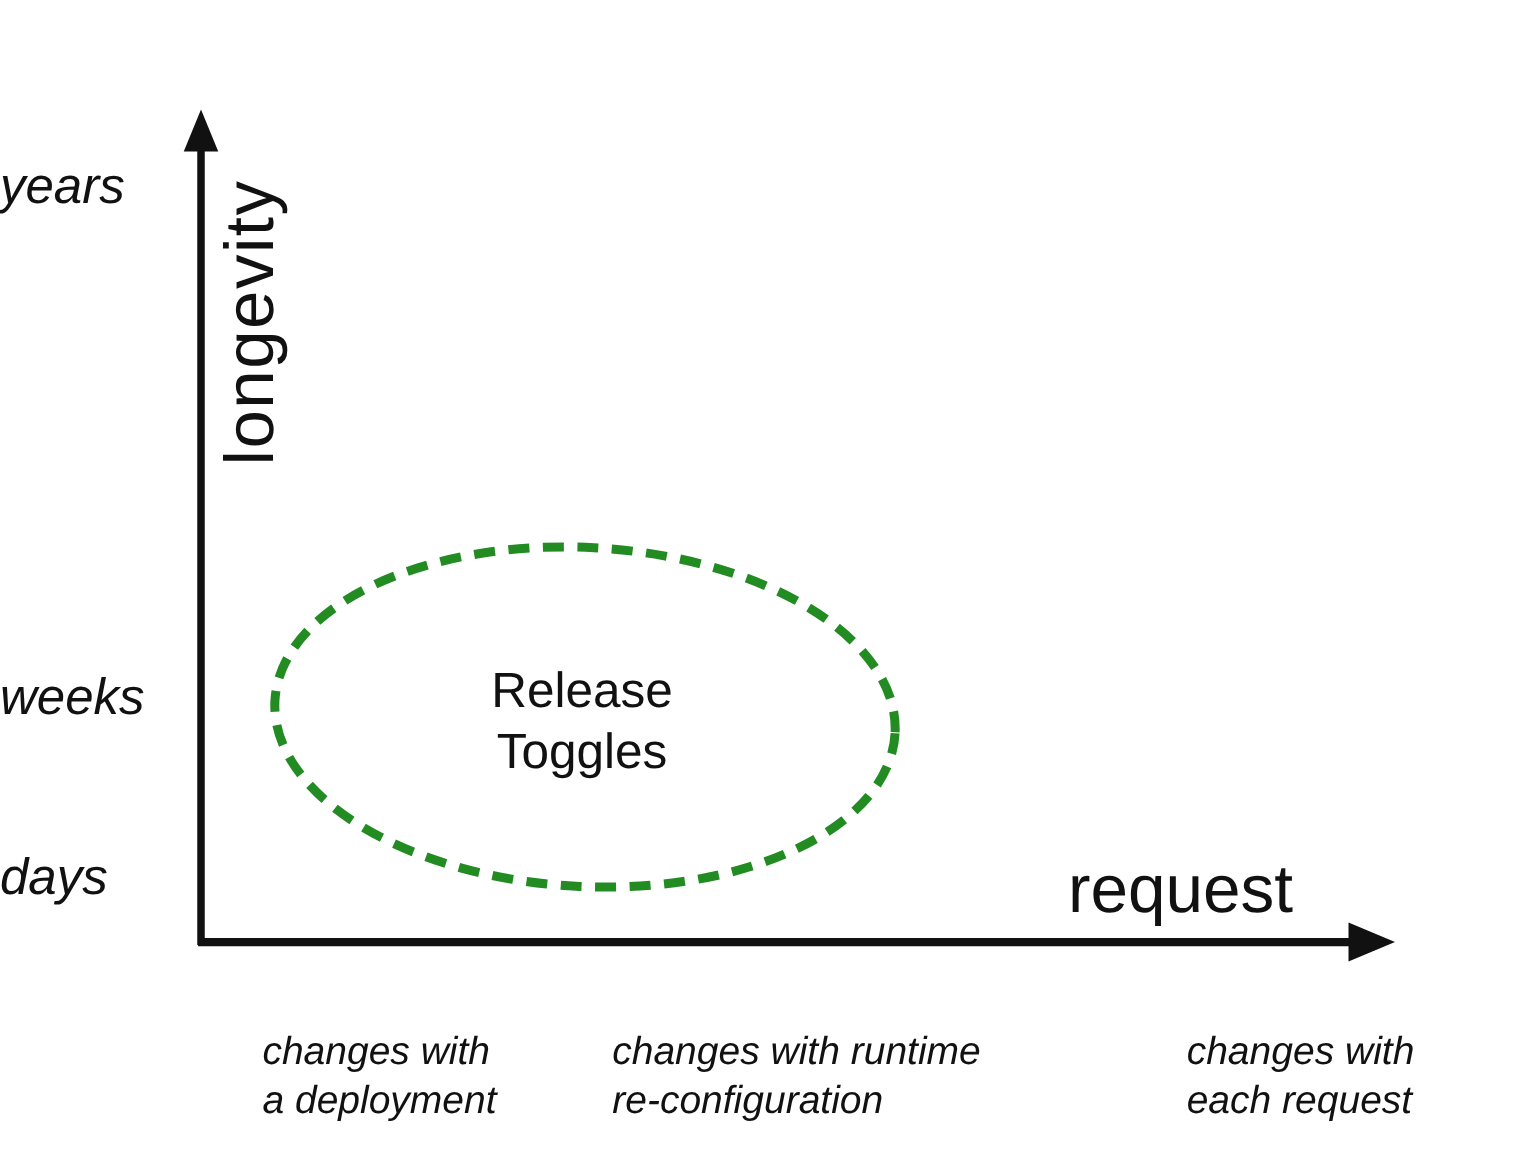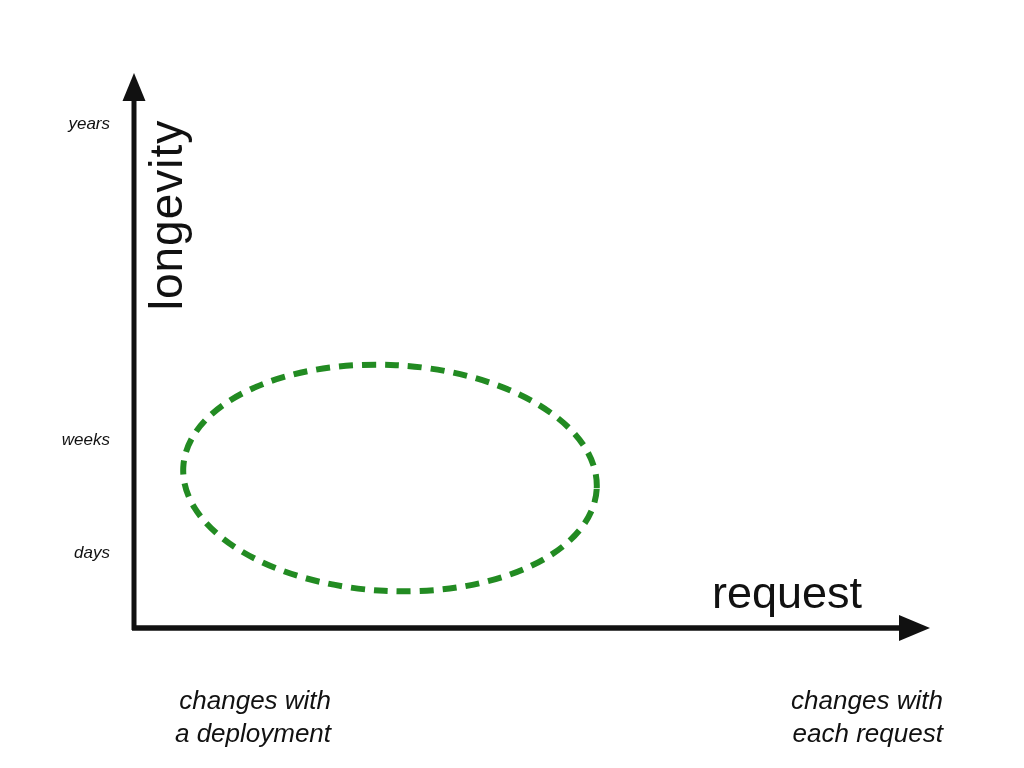--- a/index.html
+++ b/index.html
@@ -47,37 +47,36 @@
     transform: translate(-50%, -50%);
     font-size: 45px;
     white-space: nowrap;
   }
   .ytick {
     position: absolute;
     left: 0;
     width: 110px;
     height: 32px;
     line-height: 32px;
-    text-align: right;
-    font-size: 17px;
+    font-size: 34px;
     font-style: italic;
     white-space: nowrap;
   }
   .ytick.years  { top: 108px; }
   .ytick.months { top: 289px; }
-  .ytick.weeks  { top: 424px; }
-  .ytick.days   { top: 537px; }
+  .ytick.weeks  { top: 449px; }
+  .ytick.days   { top: 569px; }
   .xcat {
     position: absolute;
     top: 684px;
     transform: translateX(-50%);
     font-size: 26px;
     font-style: italic;
     line-height: 33px;
-    text-align: right;
+    text-align: left;
     white-space: pre-line;
   }
   .xcat.c0 { left: 253px; }
   .xcat.c1 { left: 531px; }
   .xcat.c2 { left: 867px; }
   .region-label {
     position: absolute;
     left: 388px;
     top: 439px;
     transform: translateX(-50%);
@@ -106,17 +105,21 @@
   <div class="y-title">longevity</div>
 
   <div class="x-title">request</div>
 
   <div class="ytick years">years</div>
   <div class="ytick weeks">weeks</div>
   <div class="ytick days">days</div>
 
   <div class="xcat c0">changes with
 a deployment</div>
+  <div class="xcat c1">changes with runtime
+re-configuration</div>
   <div class="xcat c2">changes with
 each request</div>
 
+  <div class="region-label">Release
+Toggles</div>
 
 </div>
 
 </body></html>

